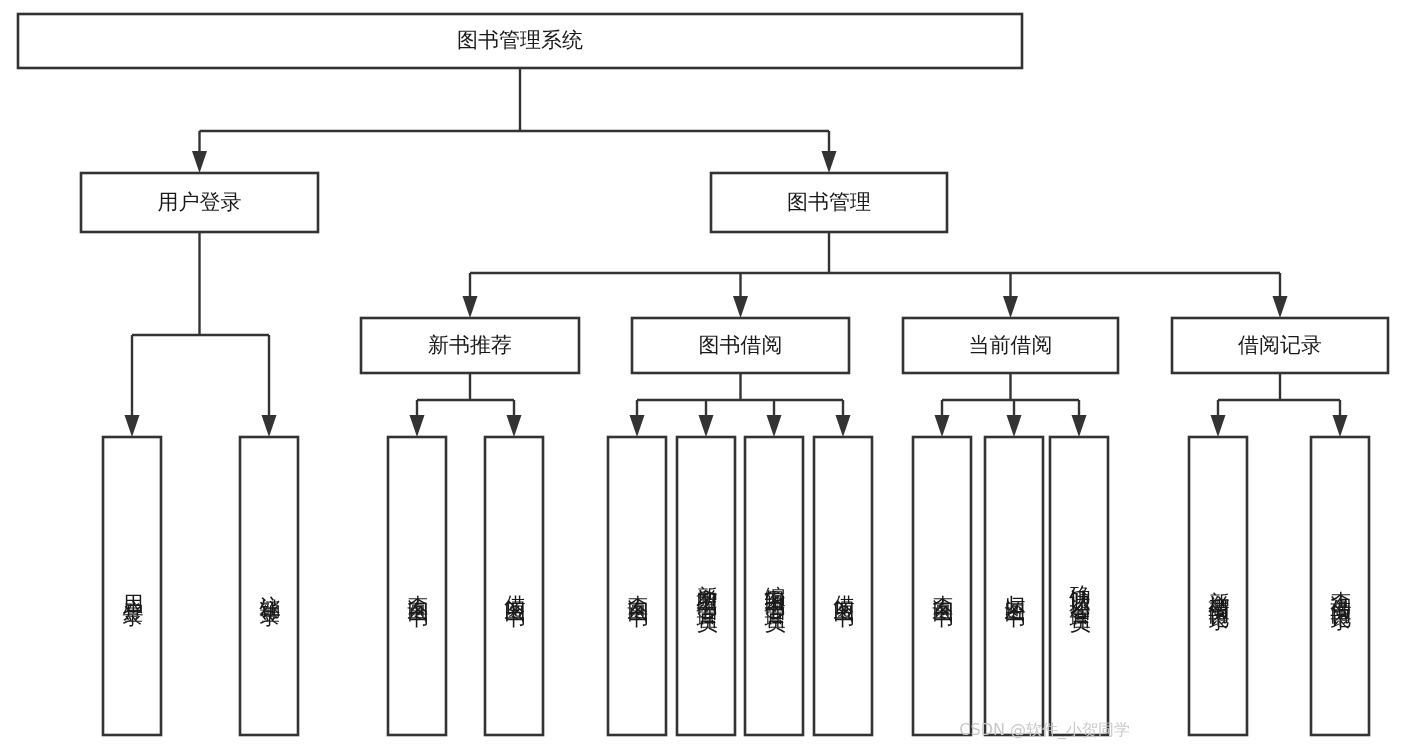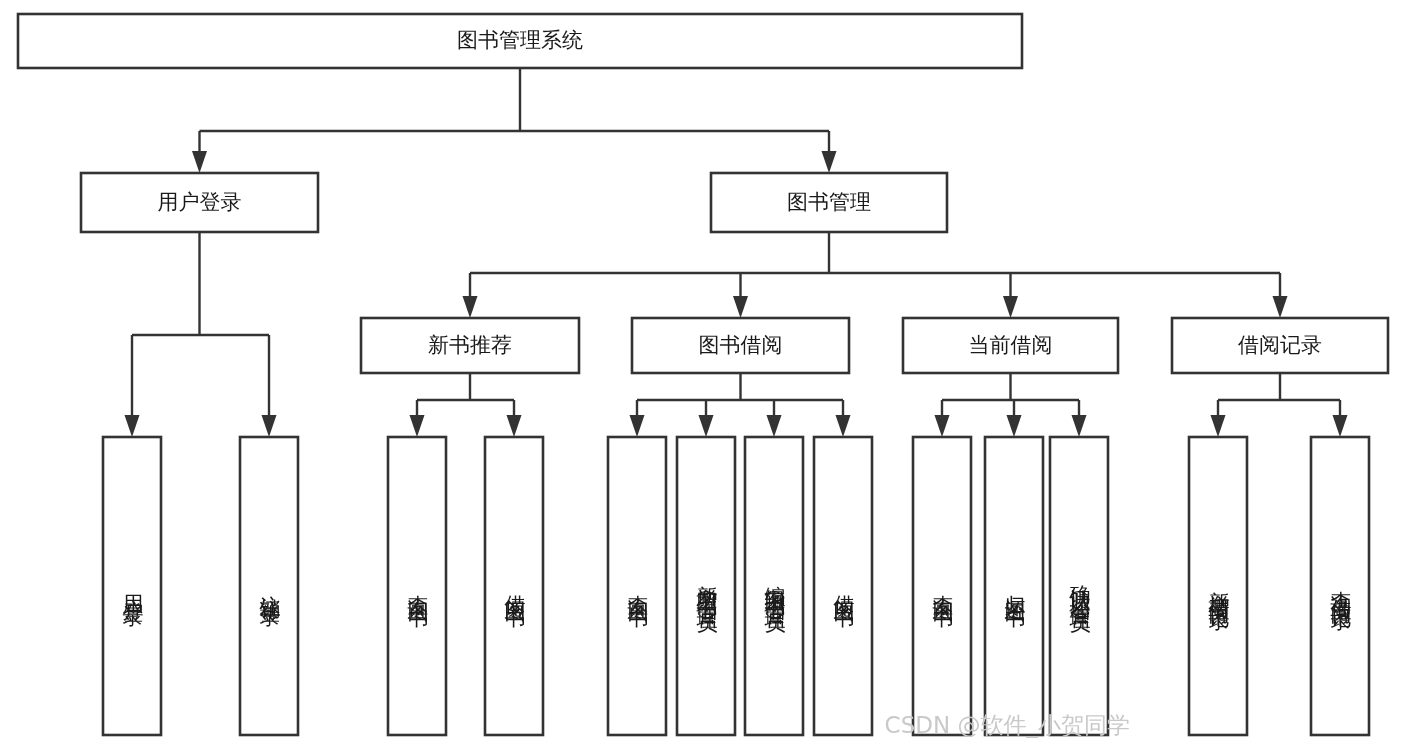--- a/index.html
+++ b/index.html
@@ -56,21 +56,21 @@
   }
   .arrow-head {
     fill: #333333;
     stroke: none;
   }
   .watermark {
     position: absolute;
     right: 8px;
     bottom: 6px;
     font-family: "DejaVu Sans", "Liberation Sans", sans-serif;
-    font-size: 23px;
+    font-size: 16px;
     color: #c9c9c9;
     white-space: nowrap;
     user-select: none;
   }
 </style>
 </head>
 <body>
 
 <div id="diagram-root">
   <svg id="chart-svg" viewBox="0 0 1405 747" xmlns="http://www.w3.org/2000/svg">

